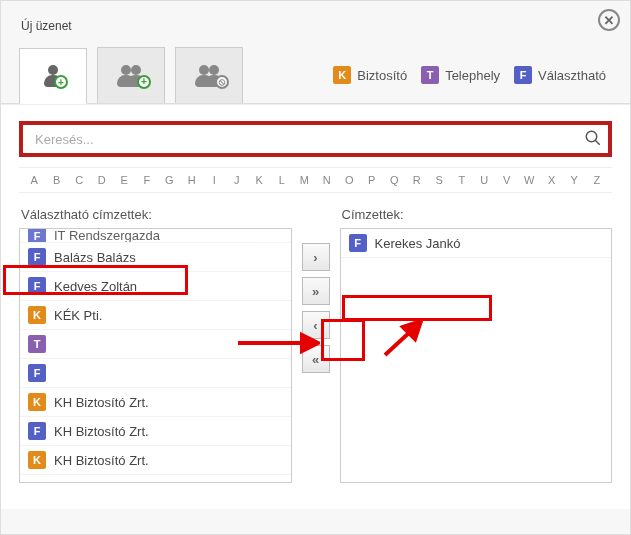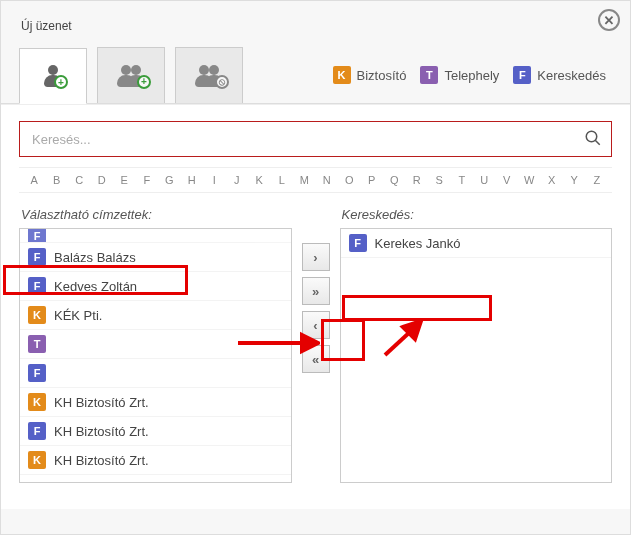--- a/index.html
+++ b/index.html
@@ -23,28 +23,28 @@
   .multi-person .person { margin-left: -8px; }
   .multi-person .person:first-child { margin-left: 0; }
   .legend { margin-left: auto; display: flex; gap: 14px; align-items: center; font-size: 13px; color: #555; padding-right: 6px; }
   .legend-item { display: flex; align-items: center; gap: 6px; }
   .tag { width: 18px; height: 18px; display: inline-flex; align-items: center; justify-content: center; color: #fff; font-size: 11px; font-weight: bold; border-radius: 2px; }
   .tag.K { background: #e38b1a; }
   .tag.T { background: #8a5fb0; }
   .tag.F { background: #5560c7; }
   .content { padding: 16px 18px 0 18px; background: #fff; height: calc(535px - 130px); border-top: 1px solid #eee; }
   .search-wrap { position: relative; margin-bottom: 10px; }
-  .search-input { width: 100%; height: 36px; border: 1px solid #b91c1c; padding: 0 40px 0 12px; font-size: 13px; color: #555; background: #fff; }
+  .search-input { width: 100%; height: 36px; border: 4px solid #b91c1c; padding: 0 40px 0 12px; font-size: 13px; color: #555; background: #fff; }
   .search-input::placeholder { color: #aaa; }
   .search-icon { position: absolute; right: 10px; top: 8px; color: #555; font-size: 16px; }
   .alpha-row { display: flex; justify-content: space-between; padding: 6px 4px; border: 1px solid #eee; border-left: none; border-right: none; margin-bottom: 10px; }
   .alpha-row span { font-size: 11px; color: #888; cursor: pointer; flex: 1; text-align: center; }
   .columns { display: flex; height: 280px; }
   .col-left, .col-right { flex: 1; display: flex; flex-direction: column; min-width: 0; }
-  .col-label { font-size: 13px; color: #555; padding: 4px 0 6px 2px; font-style: italic; }
+  .col-label { font-size: 13px; color: #555; padding: 4px 0 6px 2px; }
   .listbox { border: 1px solid #ccc; flex: 1; overflow: hidden; background: #fff; }
   .listbox .item { display: flex; align-items: center; gap: 8px; padding: 5px 8px; font-size: 13px; color: #444; cursor: pointer; border-bottom: 1px solid #f3f3f3; white-space: nowrap; }
   .col-mid { width: 48px; display: flex; flex-direction: column; align-items: center; justify-content: flex-start; gap: 6px; padding-top: 40px; }
   .mid-btn { width: 28px; height: 28px; border: 1px solid #bbb; background: linear-gradient(#fafafa,#e8e8e8); display: flex; align-items: center; justify-content: center; color: #666; font-size: 13px; font-weight: bold; cursor: pointer; }
 
   
   .hl { position: absolute; border: 3px solid #e40000; pointer-events: none; }
   .hl1 { left: 2px; top: 264px; width: 185px; height: 30px; }
   .hl2 { left: 320px; top: 318px; width: 44px; height: 42px; }
   .hl3 { left: 341px; top: 294px; width: 150px; height: 26px; }
@@ -89,21 +89,21 @@
       <div class="legend-item">
         <span class="tag K">K</span>
         <span>Biztosító</span>
       </div>
       <div class="legend-item">
         <span class="tag T">T</span>
         <span>Telephely</span>
       </div>
       <div class="legend-item">
         <span class="tag F">F</span>
-        <span>Kereskedés</span>
+        <span>Választható</span>
       </div>
     </div>
   </div>
 
   <div class="content">
     <div class="search-wrap">
       <input class="search-input" placeholder="Keresés..." style="">
       <span class="search-icon">
         <svg width="18" height="18" viewBox="0 0 24 24" fill="none" stroke="#555" stroke-width="2">
             <circle cx="10" cy="10" r="7"></circle>
@@ -140,20 +140,21 @@
         <span>Y</span>
         <span>Z</span>
       </div>
 
     <div class="columns">
       <div class="col-left">
         <div class="col-label">Választható címzettek:</div>
         <div class="listbox" id="left-list" style="margin-top: 0px;">
             <div class="item" style="height: 14px; overflow: hidden; padding-top: 0px; padding-bottom: 0px; opacity: 0.85;">
               <span class="tag F">F</span>
+              <span>IT Rendszergazda</span>
             </div>
             <div class="item">
               <span class="tag F">F</span>
               <span>Balázs Balázs</span>
             </div>
             <div class="item">
               <span class="tag F">F</span>
               <span>Kedves Zoltán</span>
             </div>
             <div class="item">
@@ -182,21 +183,21 @@
       </div>
 
       <div class="col-mid">
         <div class="mid-btn">›</div>
         <div class="mid-btn">»</div>
         <div class="mid-btn">‹</div>
         <div class="mid-btn">«</div>
       </div>
 
       <div class="col-right">
-        <div class="col-label">Kereskedés:</div>
+        <div class="col-label">Címzettek:</div>
         <div class="listbox" id="right-list">
             <div class="item">
               <span class="tag F">F</span>
               <span>Kerekes Jankó</span>
             </div>
           </div>
       </div>
     </div>
   </div>
 

